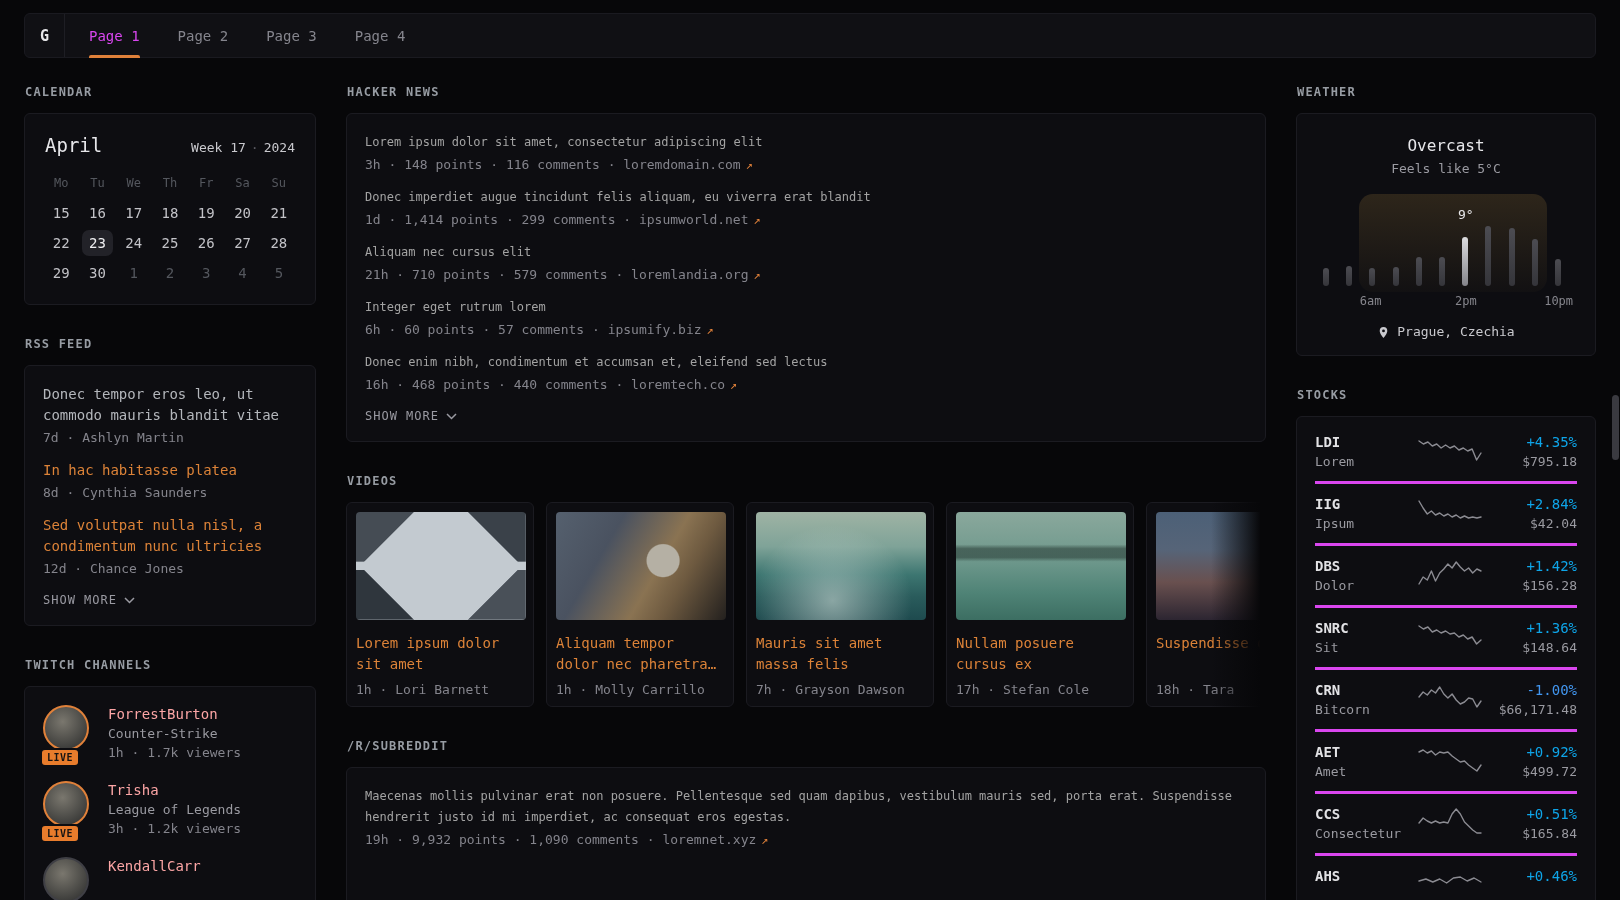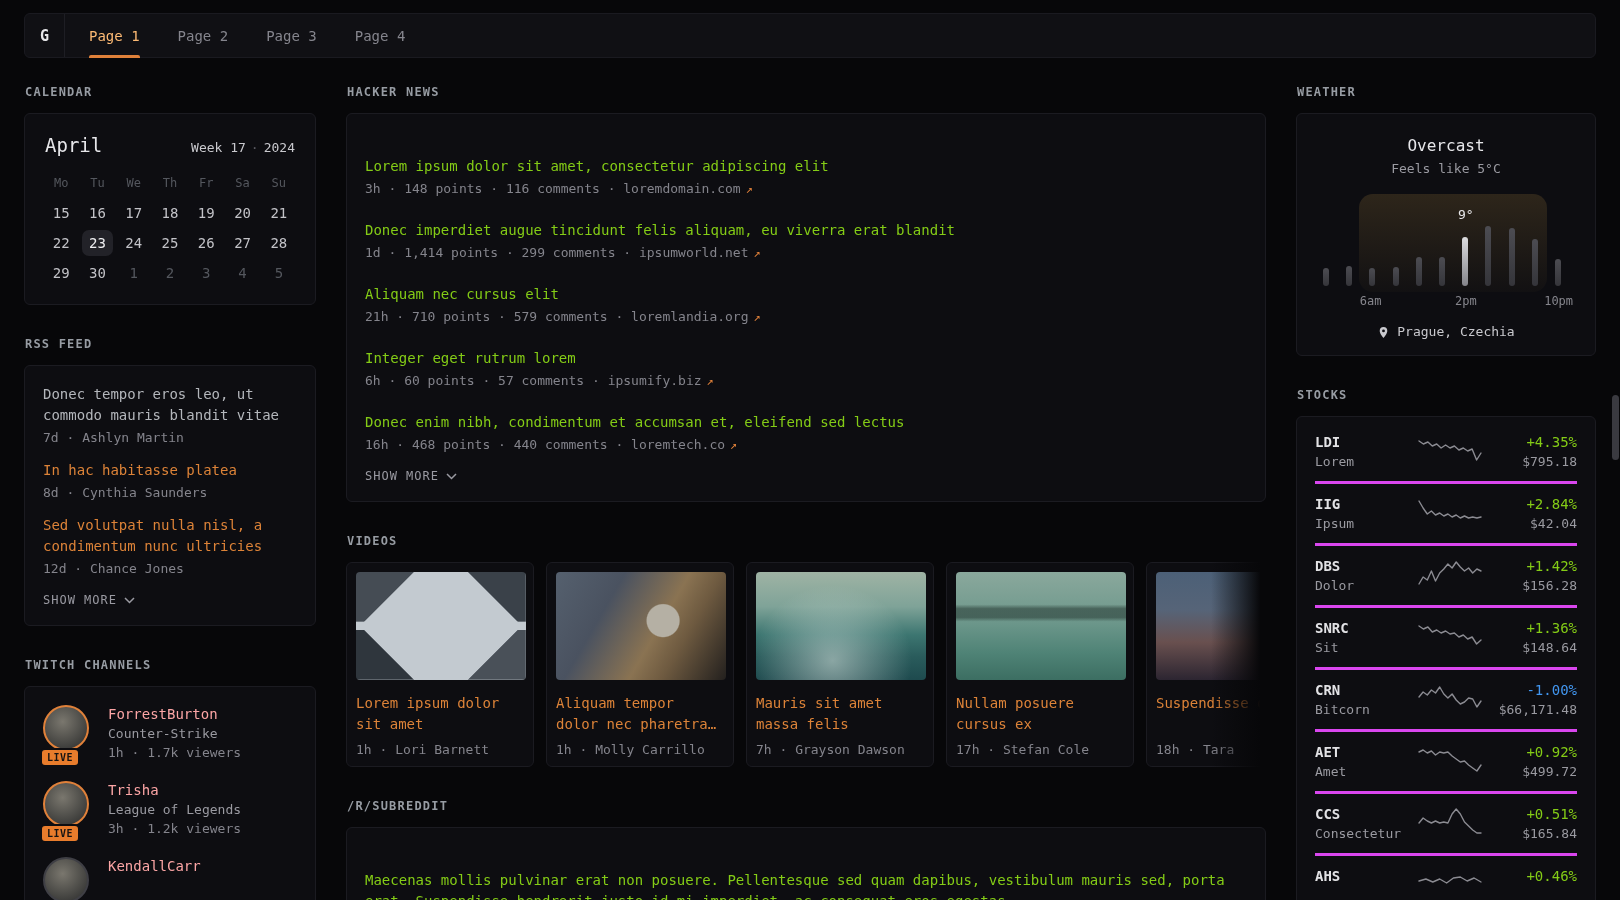--- a/index.html
+++ b/index.html
@@ -20,21 +20,21 @@
   .nav-logo {
     width:40px; display:flex; align-items:center; justify-content:center;
     color:#e8e8ea; font-weight:bold; font-size:15px;
     border-right:1px solid #1e1e24;
   }
   .nav-tabs { display:flex; gap:38px; margin-left:24px; }
   .nav-tab {
     position:relative; display:flex; align-items:center;
     color:#85858d; font-size:14px; cursor:pointer;
   }
-  .nav-tab.active { color:#fdba74; }
+  .nav-tab.active { color:#d946ef; }
   .nav-tab.active::after {
     content:""; position:absolute; left:0; right:0; bottom:-1px; height:3px;
     background:#e0813a; border-radius:2px 2px 0 0;
   }
 
   
   .columns { display:grid; grid-template-columns:292px 920px 300px; column-gap:30px; align-items:start; }
   .widget + .widget { margin-top:32px; }
   .widget-title {
     font-size:12px; letter-spacing:1.2px; color:#979ca3;
@@ -83,21 +83,21 @@
     display:none; position:absolute; left:-3px; bottom:-7px;
     background:#e87c2c; color:#161413; font-size:10px; font-weight:bold;
     letter-spacing:.5px; padding:2px 5px; border-radius:5px; border:2px solid #0d0d11;
   }
   .tw-avatar.live .live-badge { display:block; }
   .tw-name { font-size:14px; color:#fca5a5; padding-top:1px; }
   .tw-game { font-size:13px; color:#9a9aa1; margin-top:4px; }
 
   
   .hn-item + .hn-item { margin-top:15px; }
-  .hn-title { font-size:14px; line-height:21px; color:#84cc16; cursor:pointer;margin-top:24px; }
+  .hn-title { font-size:12px; line-height:21px; color:#a3a3a3; cursor:pointer; }
   .sub-card { min-height:165px; }
 
   
   .video-row { position:relative; display:flex; gap:12px; overflow:hidden; }
   .video-card { width:188px; flex:none; padding:9px; cursor:pointer; }
   .thumb { width:170px; height:108px; border-radius:4px; margin-bottom:13px; }
   .t1 { background-color:#c3cad0; background-repeat:no-repeat;
         background-image:
           linear-gradient(135deg,#454c54 46%,rgba(0,0,0,0) 47%),
           linear-gradient(225deg,#3a4149 46%,rgba(0,0,0,0) 47%),
@@ -157,21 +157,21 @@
   .stocks-card { padding:5px 18px; }
   .stock-row { display:flex; align-items:flex-start; padding:12px 0; cursor:pointer; }
   .stock-row + .stock-row { border-top:3px solid #d946ef; }
   .st-left { width:102px; flex:none; }
   .st-ticker { font-size:14px; font-weight:bold; color:#e2e2e5; }
   .st-name { font-size:13px; color:#9a9aa1; margin-top:4px; }
   .spark { width:66px; height:30px; flex:none; }
   .spark polyline { fill:none; stroke:#8b8b92; stroke-width:1.4; stroke-linejoin:round; stroke-linecap:round; }
   .st-right { flex:1; text-align:right; }
   .st-change { font-size:14px; }
-  .st-change.up { color:#84cc16; }
+  .st-change.up { color:#0ea5e9; }
   .st-change.down { color:#4296f0; }
   .st-price { font-size:13px; color:#9a9aa1; margin-top:4px; }
 
   
   .tall-card { min-height:230px; }
 
   .scroll-thumb {
     position:fixed; right:1px; top:395px; width:7px; height:65px;
     background:#3a3a40; border-radius:4px;
   }

